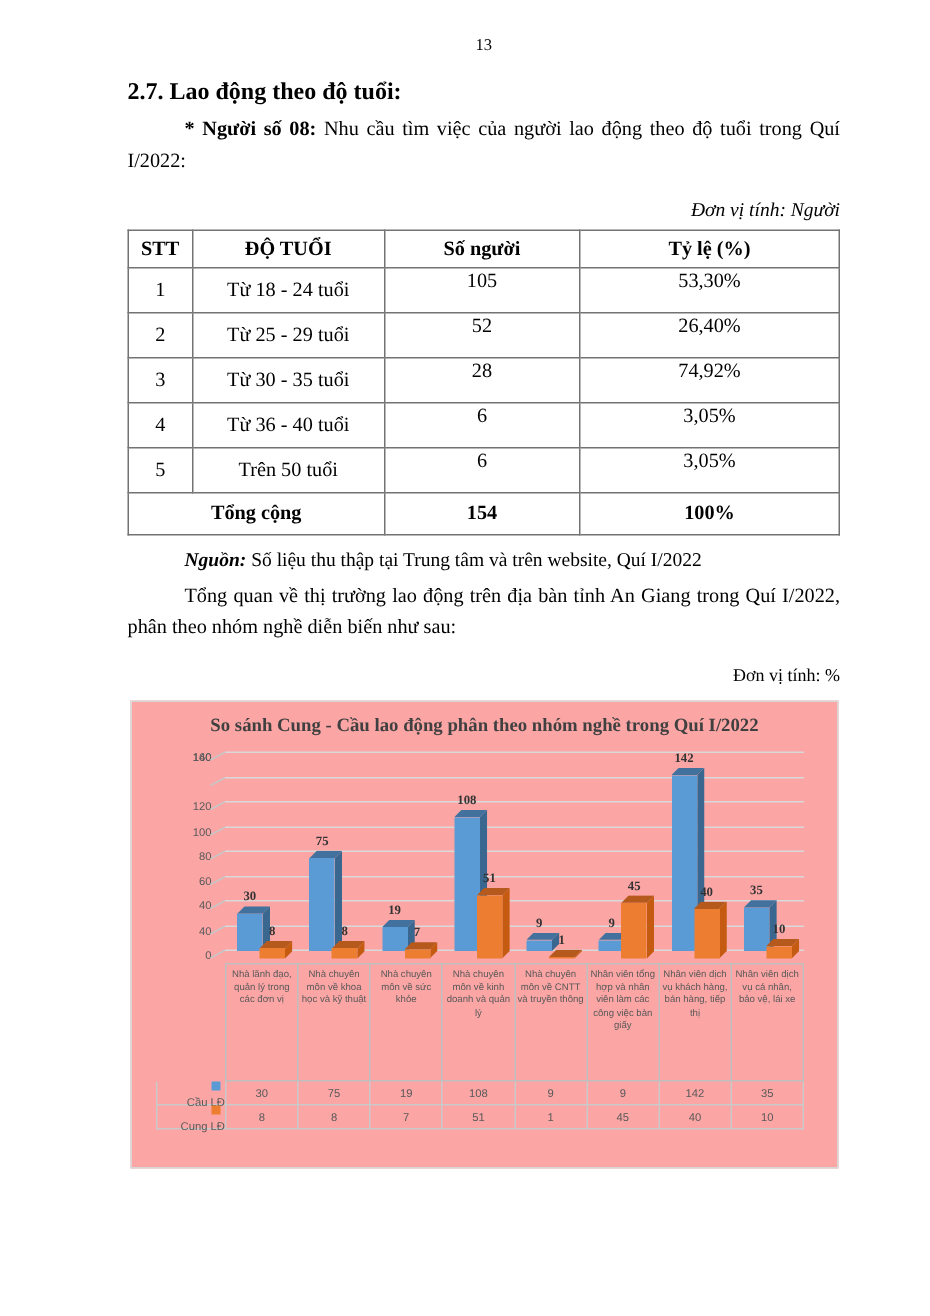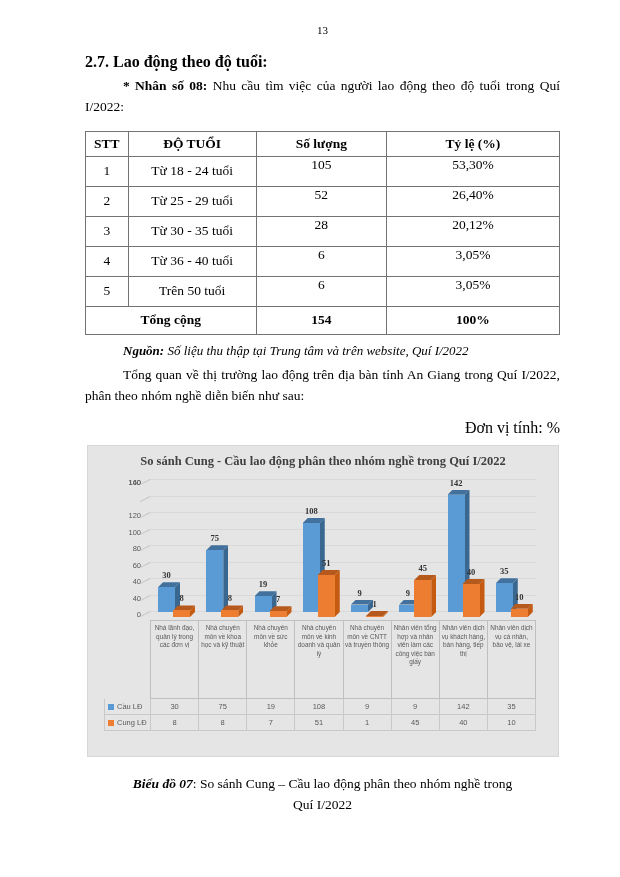--- a/index.html
+++ b/index.html
@@ -6,39 +6,39 @@
   .page{
     width:620px;height:877px;box-sizing:border-box;position:relative;
     background:#fff;color:#000;
     font-family:"Liberation Serif", serif;
     padding:24px 60px 0 85px;overflow:hidden;
   }
   .page-number{text-align:center;font-size:11px;height:14px;}
   .h27{font-weight:bold;font-size:16px;margin-top:14px;line-height:19px;}
   .para{font-size:13.5px;line-height:21px;text-align:justify;text-indent:38px;margin-top:4px;}
   .unit-note{font-size:13px;font-style:italic;text-align:right;line-height:18px;margin-top:0;}
-  .unit-note2{font-size:16px;font-style:normal;text-align:right;line-height:18px;margin-top:6px;}
+  .unit-note2{font-size:12px;font-style:normal;text-align:right;line-height:18px;margin-top:6px;}
 
   table.age{width:100%;border-collapse:collapse;margin-top:4px;font-size:13.5px;}
   table.age td,table.age th{border:1px solid #737373;text-align:center;padding:0 2px;}
   table.age th{font-weight:bold;height:24px;font-size:13.5px;}
   table.age td{height:29px;}
   td.vtop{vertical-align:top;padding-top:1px;font-family:Liberation Serif, serif;}
   tr.total td{font-weight:bold;height:27px;vertical-align:middle;}
   .col-stt{width:9%;}.col-age{width:27%;}.col-qty{width:27.5%;}.col-pct{width:36.5%;}
 
   .source{font-size:13px;margin-top:6px;text-indent:38px;line-height:19px;}
   .source .src-b{font-weight:bold;font-style:italic;}
-  .source .src-t{font-style:italic;}
+  .source .src-t{}
   .h3{font-weight:bold;font-size:13.5px;margin-top:4px;line-height:19px;text-indent:38px;}
 
   
   .chart-box{
     margin-top:8px;margin-left:2px;width:472px;height:312px;box-sizing:border-box;
-    border:1px solid #d7d7d7;background:#e5e5e5;position:relative;
+    border:1px solid #d7d7d7;background:#fca5a5;position:relative;
     font-family:"Liberation Sans", sans-serif;
   }
   .chart-title{
     margin:7px 30px 0 30px;text-align:center;font-family:"Liberation Serif", serif;
     font-weight:bold;font-size:12.5px;line-height:16px;color:#404040;
   }
   .plot-row{position:relative;height:148px;margin-top:4px;}
   .y-axis{position:absolute;left:0;top:0;bottom:0;width:62px;}
   .ylabel{position:absolute;right:9px;height:10px;line-height:10px;font-size:7.5px;color:#595959;text-align:right;}
   .plot-area{
@@ -58,66 +58,67 @@
     clip-path:polygon(0 5px,100% 0,100% calc(100% - 5px),0 100%);}
   .bar-label{position:absolute;bottom:calc(100% + 7px);left:50%;transform:translateX(-50%);
     font-family:"Liberation Serif", serif;font-weight:bold;font-size:8.5px;color:#333;white-space:nowrap;}
   .cat-row{display:flex;margin-left:62px;margin-right:22px;}
   .cat-cell{flex:1;box-sizing:border-box;border-left:1px solid #bfbfbf;border-bottom:1px solid #bfbfbf;
     padding:3px 1px 4px 1px;text-align:center;font-size:6.4px;line-height:8.5px;color:#595959;height:78px;}
   .cat-cell:last-child{border-right:1px solid #bfbfbf;}
   .legend-table{margin-left:16px;margin-right:22px;font-size:7.5px;color:#595959;}
   .lt-row{display:flex;height:16px;line-height:15px;}
   .lt-legend{width:46px;box-sizing:border-box;border-left:1px solid #c9c9c9;border-bottom:1px solid #c9c9c9;
-    display:flex;align-items:center;padding-left:3px;}
+    display:flex;align-items:flex-end;padding-left:3px;flex-direction:column;}
   .lt-marker{display:inline-block;width:6px;height:6px;margin-right:3px;flex:none;}
   .lt-cell{flex:1;box-sizing:border-box;border-left:1px solid #c9c9c9;border-bottom:1px solid #c9c9c9;
     text-align:center;}
   .lt-cell:last-child{border-right:1px solid #c9c9c9;}
 
   .caption{margin:16px auto 0 auto;max-width:400px;text-align:center;font-size:13.5px;line-height:21px;}
   .caption .cap-b{font-weight:bold;font-style:italic;}
 </style>
 </head>
 <body>
 
 <div class="page">
 
   <div class="page-number">13</div>
 
   <div class="h27">2.7. Lao động theo độ tuổi:</div>
 
-  <p class="para"><b>* Nhân số 08:</b><span> Nhu cầu tìm việc của người lao động theo độ tuổi trong Quí I/2022:</span></p>
-
+  <p class="para"><b>* Người số 08:</b><span> Nhu cầu tìm việc của người lao động theo độ tuổi trong Quí I/2022:</span></p>
+
+  <div class="unit-note">Đơn vị tính: Người</div>
 
   <table class="age">
     <tbody>
         <tr>
       <th class="col-stt">STT</th>
       <th class="col-age">ĐỘ TUỔI</th>
-      <th class="col-qty">Số lượng</th>
+      <th class="col-qty">Số người</th>
       <th class="col-pct">Tỷ lệ (%)</th>
     </tr>
     <tr>
       <td>1</td>
       <td>Từ 18 - 24 tuổi</td>
       <td class="vtop">105</td>
       <td class="vtop">53,30%</td>
     </tr>
     <tr>
       <td>2</td>
       <td>Từ 25 - 29 tuổi</td>
       <td class="vtop">52</td>
       <td class="vtop">26,40%</td>
     </tr>
     <tr>
       <td>3</td>
       <td>Từ 30 - 35 tuổi</td>
       <td class="vtop">28</td>
-      <td class="vtop">20,12%</td>
+      <td class="vtop">74,92%</td>
     </tr>
     <tr>
       <td>4</td>
       <td>Từ 36 - 40 tuổi</td>
       <td class="vtop">6</td>
       <td class="vtop">3,05%</td>
     </tr>
     <tr>
       <td>5</td>
       <td>Trên 50 tuổi</td>
@@ -332,15 +333,14 @@
           <div class="lt-cell">7</div>
           <div class="lt-cell">51</div>
           <div class="lt-cell">1</div>
           <div class="lt-cell">45</div>
           <div class="lt-cell">40</div>
           <div class="lt-cell">10</div>
         </div>
       </div>
   </div>
 
-  <div class="caption"><span class="cap-b">Biểu đồ 07</span><span>: So sánh Cung – Cầu lao động phân theo nhóm nghề trong Quí I/2022</span></div>
 
 </div>
 
 </body></html>

